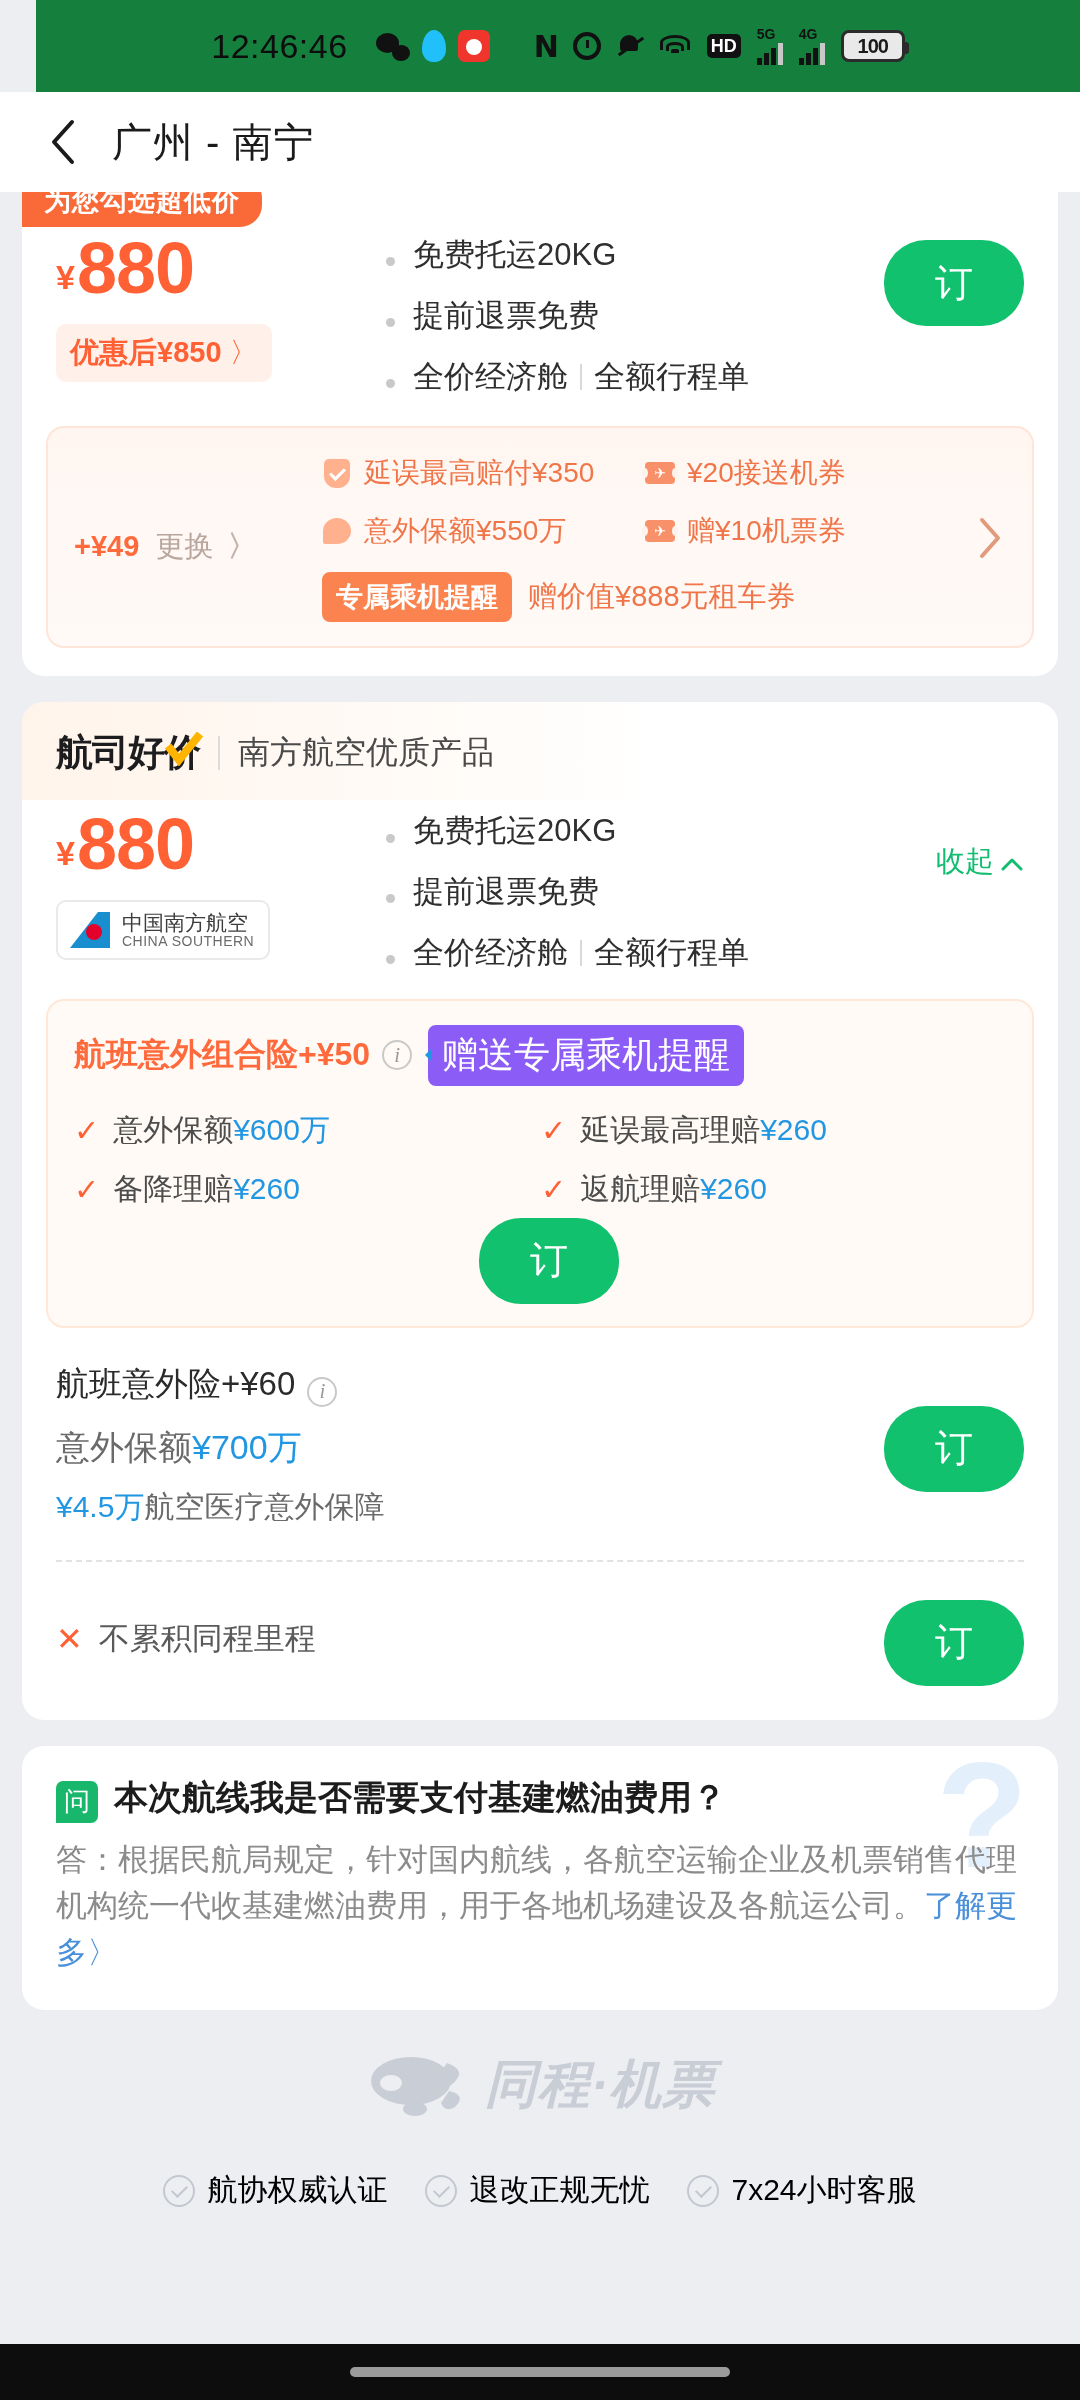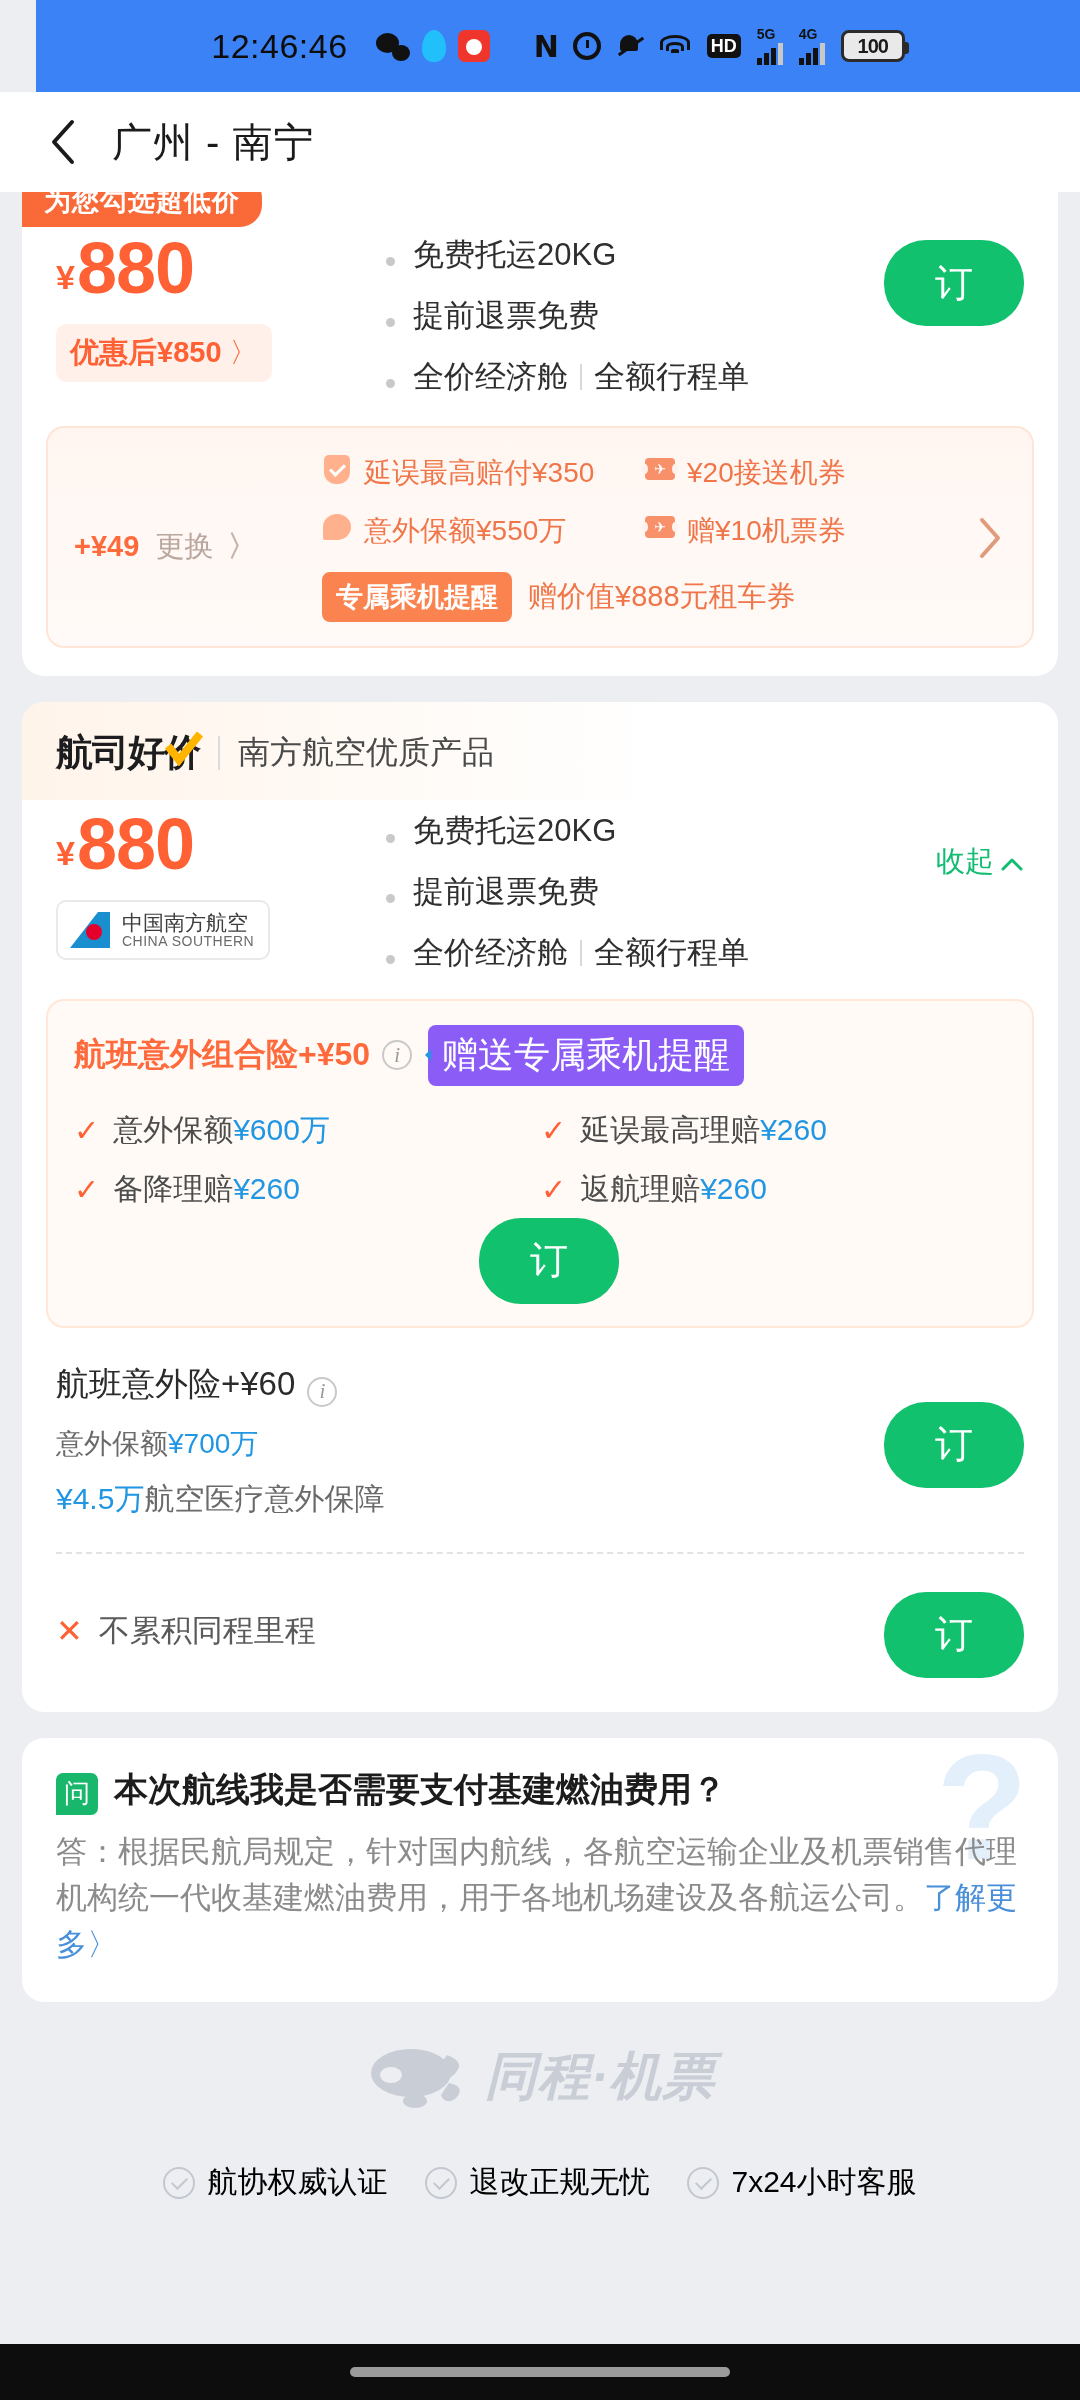--- a/index.html
+++ b/index.html
@@ -7,21 +7,21 @@
     width:1080px; height:2400px;
     background:#eceef2;
     font-family:"Liberation Sans","DejaVu Sans",sans-serif;
     -webkit-font-smoothing:antialiased;
     overflow:hidden;
   }
   .screen { position:relative; width:1080px; height:2400px; background:#eceef2; }
 
   
   .statusbar{
-    height:92px; background:#3b82f6;
+    height:92px; background:#15803d;
     display:flex; align-items:center; justify-content:center; gap:14px;
     padding:7px 40px;
     margin-left:36px;
   }
   .sb-time{ font-size:34px; color:#0d0d0d; letter-spacing:.5px; font-family:"Liberation Sans",sans-serif;}
   .sb-apps{ display:flex; align-items:center; gap:12px; margin-left:14px;}
   .sb-ico{ display:inline-flex; align-items:center; justify-content:center;}
   .wechat{ width:34px;height:30px; position:relative;}
   .wechat:before,.wechat:after{content:"";position:absolute;background:#111;border-radius:50%;}
   .wechat:before{width:23px;height:20px;left:0;top:2px;}
@@ -91,21 +91,21 @@
   
   .gift{ margin:6px 24px 28px 24px; background:linear-gradient(180deg,#fff6f1 0%,#fffaf7 100%);
     border:2px solid #ffe5d7; border-radius:18px; padding:26px 20px 24px 26px; display:flex; align-items:center;}
   .gift-left{ width:248px; flex:none;}
   .gift-title{ font-size:33px; font-weight:bold; color:#ff6a3c; letter-spacing:.5px;}
   .gift-sub{ margin-top:18px; font-size:29px; color:#ff6a3c; font-weight:bold;}
   .gift-sub .chg{ color:#b9a79e; font-weight:normal; margin-left:8px;}
   .gift-sub .chev{ color:#c5b3aa; margin-left:6px;}
   .gift-mid{ flex:1;}
   .g-grid{ display:flex; flex-wrap:wrap;}
-  .g-item{ width:50%; display:flex; font-size:28px; color:#f0764a; margin-bottom:20px;}
+  .g-item{ width:50%; display:flex; align-items:center; font-size:28px; color:#f0764a; margin-bottom:20px;}
   .g-ico{ width:30px;height:30px;flex:none;margin-right:12px; display:inline-flex;align-items:center;justify-content:center;}
   .shield{ width:26px;height:29px;background:#ffb08c;border-radius:5px 5px 12px 12px; position:relative;}
   .shield:after{content:"";position:absolute;left:6px;top:9px;width:12px;height:6px;border-left:3px solid #fff;border-bottom:3px solid #fff;transform:rotate(-45deg);}
   .umb{ width:28px;height:26px;background:#ffb08c;border-radius:50% 50% 50% 10%; }
   .cpn{ width:32px;height:22px;background:#f8916a;border-radius:4px;position:relative;display:flex;align-items:center;justify-content:center;}
   .cpn:before,.cpn:after{content:"";position:absolute;width:6px;height:10px;background:#fdf2ec;border-radius:50%;top:6px;}
   .cpn:before{left:-3px;} .cpn:after{right:-3px;}
   .cpn i{ color:#fff; font-size:14px; font-style:normal;}
   .g-bottom{ display:flex; align-items:center; margin-top:2px;}
   .g-chip{ background:#fa8350; color:#fff; font-size:27px; font-weight:bold; border-radius:8px; padding:7px 14px;}
@@ -148,21 +148,21 @@
   .ic-item:nth-child(3),.ic-item:nth-child(4){ margin-bottom:0;}
   .ck-or{ color:#ff6034; font-size:30px; margin-right:14px; font-weight:bold; flex:none;}
   .bl{ color:#2196e3;}
   .ic-btn{ flex:none; margin-left:16px;}
 
   
   .ins-plain{ padding:26px 34px 6px 34px;}
   .ip-row{ display:flex; align-items:center;}
   .ip-left{ flex:1;}
   .ip-title{ font-size:33px; color:#2b2b2b; display:flex; align-items:flex-end;}
-  .ip-l1{ font-size:28px; color:#6a6a6a; margin-top:18px;}
+  .ip-l1{ font-size:34px; color:#6a6a6a; margin-top:18px;}
   .ip-l2{ font-size:30px; color:#6a6a6a; margin-top:16px;}
 
   .dash-sep{ margin:26px 34px 0 34px; border-top:2px dashed #e2e2e2;}
 
   .mile-row{ display:flex; align-items:center; padding:30px 34px 34px 34px;}
   .mile-left{ flex:1; display:flex; align-items:center;}
   .x-or{ color:#ff6034; font-size:32px; margin-right:16px; font-weight:bold;}
   .mile-txt{ font-size:31px; color:#5a5a5a;}
 
   

